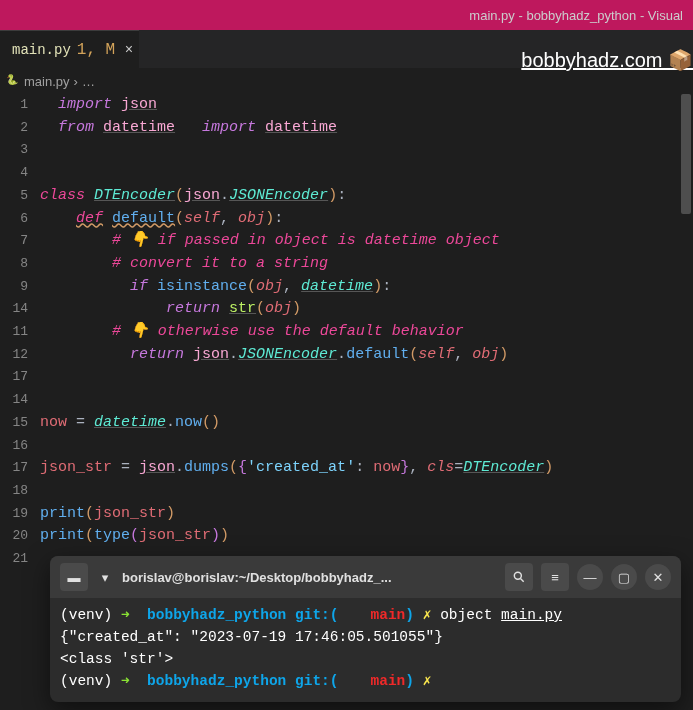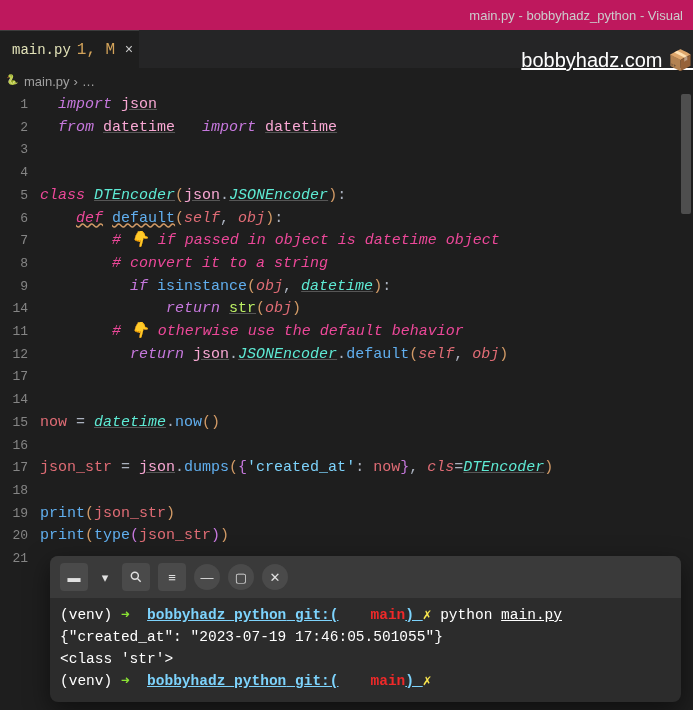--- a/index.html
+++ b/index.html
@@ -141,21 +141,21 @@
   .term-title-text { flex: 1; font-weight: 600; white-space: nowrap; overflow: hidden; text-overflow: ellipsis; }
   .term-body {
     padding: 6px 10px 10px 10px;
     font-size: 14.5px;
     line-height: 22px;
     white-space: pre;
     font-family: 'Consolas', 'Courier New', monospace;
     color: #dcdcdc;
   }
   .tg { color: #8ae234; font-weight: 600; }
-  .tb { color: #7dd3fc; font-weight: 600; text-decoration: underline; }
+  .tb { color: #0ea5e9; font-weight: 600; }
   .tr { color: #ef2929; font-weight: 600; margin-left: 32px; }
   .ty { color: #fce94f; }
   .tw { color: #ffffff; }
   .tund { text-decoration: underline; }
   .scrollbar {
     position: absolute;
     right: 2px;
     top: 94px;
     width: 10px;
     height: 120px;
@@ -235,28 +235,29 @@
 </pre>
   </div>
 </div>
 
 <div class="scrollbar"></div>
 
 <div class="terminal">
   <div class="term-title">
     <div class="term-btn">▬</div>
     <div class="term-btn" style="width:18px;background:transparent">▾</div>
+    <div class="term-title-text">borislav@borislav:~/Desktop/bobbyhadz_...</div>
     <div class="term-btn">
       <svg width="14" height="14" viewBox="0 0 24 24" fill="none" stroke="currentColor" stroke-width="2.5">
           <circle cx="10" cy="10" r="6"></circle>
           <line x1="20" y1="20" x2="14.5" y2="14.5"></line>
         </svg>
     </div>
     <div class="term-btn">≡</div>
     <div class="term-btn round">—</div>
     <div class="term-btn round">▢</div>
     <div class="term-btn round close">✕</div>
   </div>
-  <div class="term-body"><span class="tw">(venv)</span><span class="tg"> ➜  </span><span class="tb">bobbyhadz_python</span><span class="tb"> git:(</span><span class="tr">main</span><span class="tb">) </span><span class="ty">✗</span><span class="tw"> python </span><span class="tw tund">main.py</span>
+  <div class="term-body"><span class="tw">(venv)</span><span class="tg"> ➜  </span><span class="tb">bobbyhadz_python</span><span class="tb"> git:(</span><span class="tr">main</span><span class="tb">) </span><span class="ty">✗</span><span class="tw"> object </span><span class="tw tund">main.py</span>
 <span class="tw">{"created_at": "2023-07-19 17:46:05.501055"}</span>
 <span class="tw">&lt;class 'str'&gt;</span>
 <span class="tw">(venv)</span><span class="tg"> ➜  </span><span class="tb">bobbyhadz_python</span><span class="tb"> git:(</span><span class="tr">main</span><span class="tb">) </span><span class="ty">✗</span></div>
 </div>
 
 </body></html>

